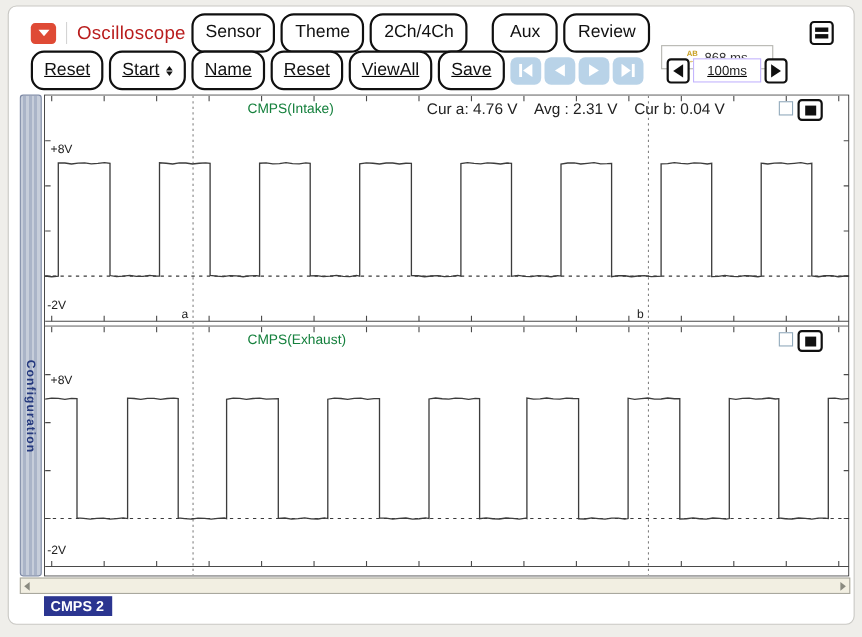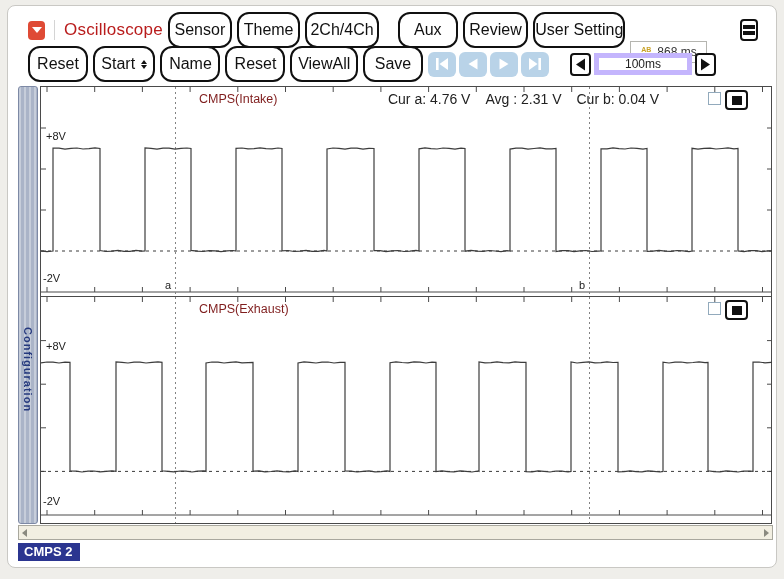--- a/index.html
+++ b/index.html
@@ -3,21 +3,21 @@
 <meta charset="utf-8">
 <style>
   * { box-sizing: border-box; margin: 0; padding: 0; }
   html,body { width:784px; height:579px; background:#efeeea; font-family:"Liberation Sans",sans-serif; }
   .frame { position:relative; margin:5px 7px; width:770px; height:563px; background:#fff;
            border:1px solid #c9c8c4; border-radius:8px; padding:6px 4px 0 6px; overflow:hidden; }
 
   
   .tb { display:flex; align-items:center; }
   .tb1 { height:32px; margin:2px 6px 2px 14px; gap:5px; }
-  .tb2 { height:32px; margin:2px 6px 6px 14px; gap:5px; }
+  .tb2 { height:32px; margin:2px 6px 6px 14px; gap:5px;text-decoration:underline; }
   .logo { width:23px; height:19px; background:#df4a35; border-radius:4px; display:flex; align-items:center; justify-content:center; }
   .logo .tri { width:0; height:0; border-left:5px solid transparent; border-right:5px solid transparent; border-top:6px solid #fff; }
   .vsep { width:1px; height:20px; background:#d4d4d4; margin:0 4px; }
   .apptitle { font-size:17px; font-weight:normal; color:#b91c1c; letter-spacing:.2px; }
   .pill { display:flex; align-items:center; justify-content:center; gap:4px; min-width:60px; height:24px;
           padding:16px 11px; border:2px solid #101010; border-radius:12px; background:#fff;
           font-size:16px; color:#111; cursor:default; white-space:nowrap; }
   .sp12 { width:12px; }
   .delta-field { margin-left:auto; width:102px; height:22px; border:1px solid #b5b5b0; background:#fff;
                  display:flex; align-items:center; justify-content:center; gap:6px; font-size:12px; color:#333;margin-top:44px; }
@@ -28,53 +28,53 @@
   .menu-btn i { display:block; width:12px; height:4px; background:#101010; }
   .spinner { display:flex; flex-direction:column; gap:1px; margin-left:2px; }
   .spinner b { width:0; height:0; border-left:3.5px solid transparent; border-right:3.5px solid transparent; }
   .spinner .up { border-bottom:4px solid #111; } .spinner .dn { border-top:4px solid #111; }
 
   .media-group { display:flex; gap:3px; margin-left:auto; }
   .mbtn { width:28px; height:25px; border:none; border-radius:6px; background:#b9d3e8; display:flex; align-items:center; justify-content:center; }
   .tb-group { display:flex; align-items:center; gap:3px; margin-left:16px; margin-right:50px; }
   .arrow-btn { width:21px; height:23px; background:#fff; border:2px solid #101010; border-radius:4px;
                display:flex; align-items:center; justify-content:center; }
-  .tb-field { width:98px; height:22px; border:5px solid #c4b5fd; background:#fff; display:flex;
+  .tb-field { width:62px; height:22px; border:1px solid #c4b5fd; background:#fff; display:flex;
               align-items:center; justify-content:center; font-size:12px; color:#222; }
 
   
   .main { display:flex; margin-left:4px; height:438px; }
   .cfg-strip { width:20px; height:438px; margin-right:2px; border:1px solid #7d89a5; border-radius:3px;
                background:repeating-linear-gradient(90deg,#c6cdda 0 2px,#aab4c8 2px 5px);
                display:flex; align-items:center; justify-content:center; }
   .cfg-strip span { writing-mode:vertical-rl; font-size:11px; font-weight:bold; color:#25397e;
                     letter-spacing:1px; margin-top:130px; }
   .charts { width:733px; display:flex; flex-direction:column; border:1px solid #4a4a4a; }
   .panel { position:relative; background:#fff; }
   .panel1 { height:210px; border-bottom:1px solid #4a4a4a; }
   .panel2 { height:226px; }
   .panel svg { position:absolute; left:0; top:0; }
   .hdr-ytop { position:absolute; top:3px; left:5px; font-size:11px; color:#222;margin-top:40px; }
   .hdr-ybot { position:absolute; left:2px; font-size:11px; color:#222; }
   .panel1 .hdr-ybot { bottom:12px; } .panel2 .hdr-ybot { bottom:16px; }
-  .hdr-title { position:absolute; top:5px; left:158px; font-size:12.5px; color:#7f1d1d; }
+  .hdr-title { position:absolute; top:5px; left:184px; font-size:12.5px; color:#15803d; }
   .hdr-readouts { position:absolute; top:4px; right:112px; display:flex; gap:15px; font-size:14px; color:#222; white-space:nowrap; }
   .hdr-check { position:absolute; top:5px; right:50px; width:13px; height:13px; border:1px solid #92aabc; background:#fff; }
   .hdr-sqbtn { position:absolute; top:3px; right:23px; width:23px; height:20px; border:2px solid #101010; border-radius:4px;
                background:#fff; display:flex; align-items:center; justify-content:center; }
   .hdr-sqbtn i { width:10px; height:9px; background:#101010; display:block; }
 
   
   .hscroll { margin-left:4px; margin-top:1px; width:755px; height:15px; background:#f2efe2;
              border:1px solid #a9a89e; display:flex; align-items:center; justify-content:space-between; padding:0 3px; }
   .hs-arrow { width:0; height:0; border-top:4px solid transparent; border-bottom:4px solid transparent; }
   .hs-left  { border-right:5px solid #8a8a80; }
   .hs-right { border-left:5px solid #8a8a80; }
   .tabrow { margin-left:4px; margin-top:2px; height:20px; }
-  .ch-tab { display:inline-block; background:#2b3590; color:#fff; font-size:13px; font-weight:bold; padding:1px 8px 2px 6px; }
+  .ch-tab { display:inline-block; background:#2b3590; color:#fff; font-size:13px; font-weight:bold; padding:1px 8px 2px 6px;margin-left:22px; }
 </style>
 </head>
 <body>
 
 <div class="frame">
 
   <div class="tb tb1">
     <div class="logo">
         <span class="tri"></span>
       </div>
@@ -88,23 +88,20 @@
       </button>
     <button class="pill">
         <span>2Ch/4Ch</span>
       </button>
     <div class="sp12"></div>
     <button class="pill">
         <span>Aux</span>
       </button>
     <button class="pill">
         <span>Review</span>
-      </button>
-    <button class="pill">
-        <span>User Setting</span>
       </button>
     <div class="delta-field">
       <span class="ab-icon">
         <span class="t">AB</span>
         <span class="b">↔</span>
       </span>
       <span>868 ms</span>
     </div>
     <div class="menu-btn">
         <i></i>

